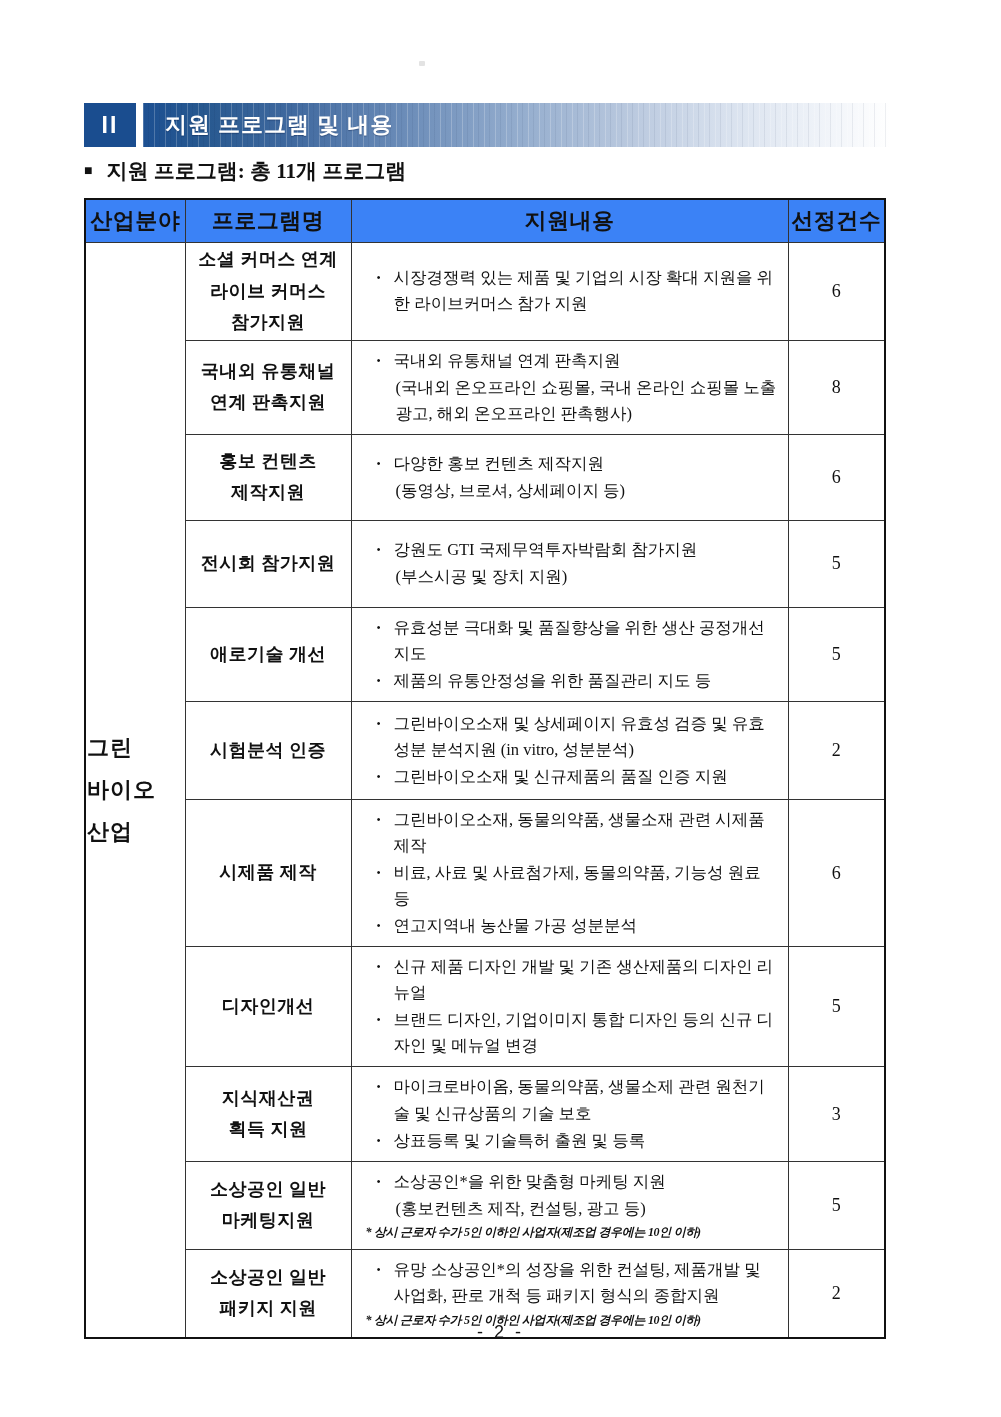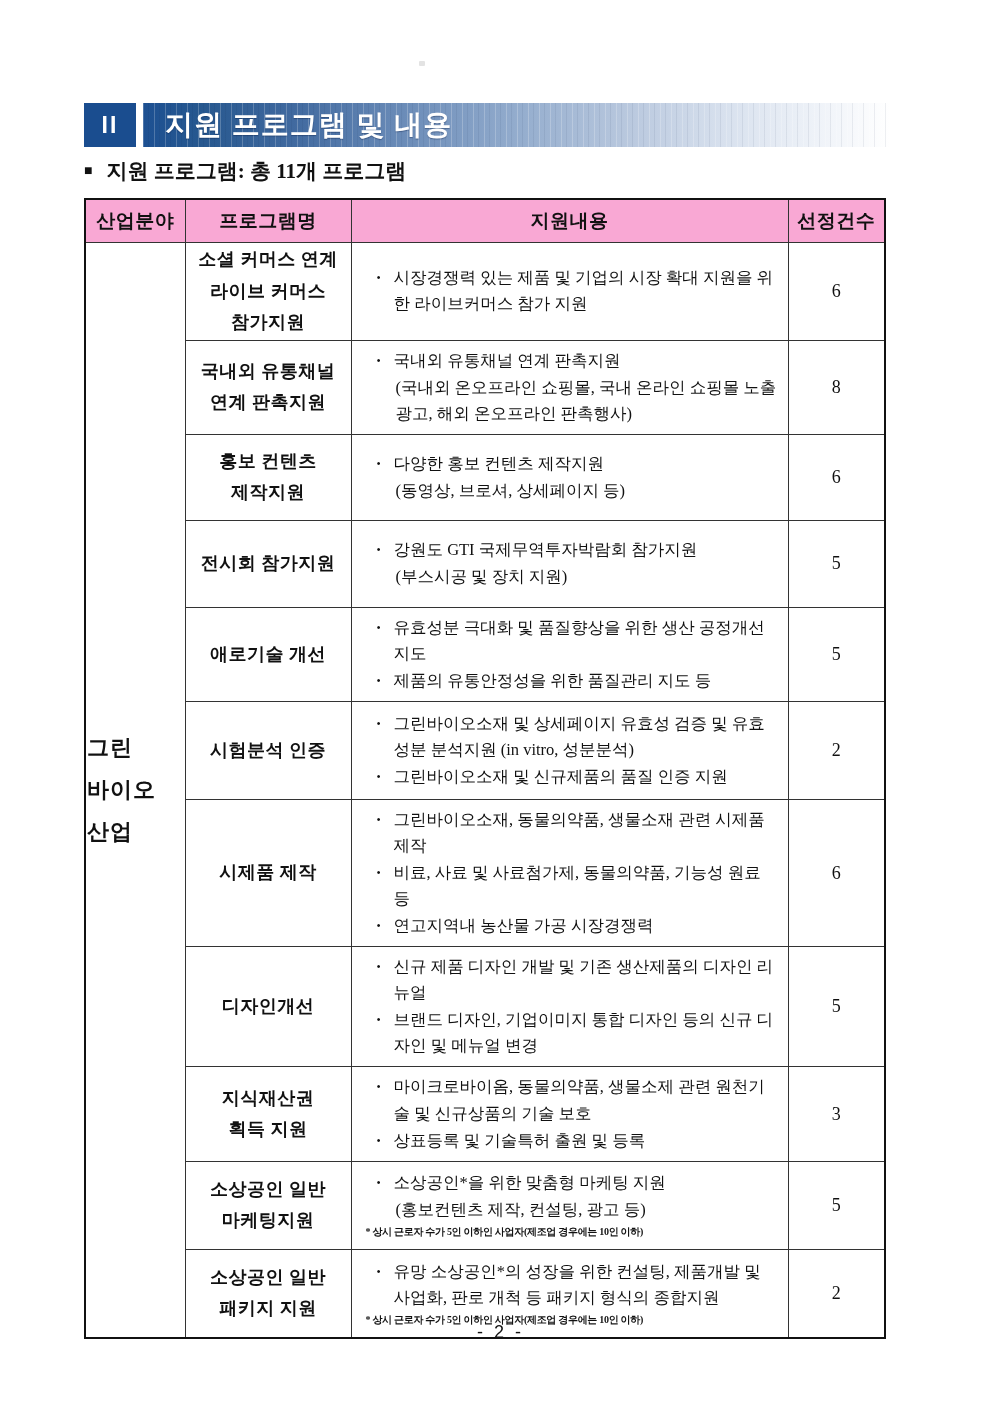--- a/index.html
+++ b/index.html
@@ -33,21 +33,21 @@
   .banner-bar::after{
     content:"";position:absolute;inset:0;pointer-events:none;
     background:repeating-linear-gradient(90deg,
       rgba(255,255,255,0.22) 0 1px, rgba(255,255,255,0) 1px 5px,
       rgba(10,30,70,0.07) 5px 6px, rgba(255,255,255,0) 6px 11px);
   }
   .banner-title{
     position:relative;z-index:1;
     padding-left:22px;color:#fff;
     font-family:"Liberation Sans","DejaVu Sans",sans-serif;
-    font-size:28px;font-weight:bold;letter-spacing:1px;
+    font-size:22px;font-weight:bold;letter-spacing:1px;
     text-shadow:0 1px 1px rgba(0,20,60,.35);
   }
   
   .subtitle{
     position:absolute;left:84px;top:157px;
     font-size:21px;font-weight:600;letter-spacing:0px;
     display:flex;align-items:center;
   }
   .sq{font-size:14px;margin-right:14px;line-height:1;}
   
@@ -55,40 +55,40 @@
     position:absolute;left:84px;top:198px;width:800px;
     border-collapse:collapse;table-layout:fixed;
     font-size:16.5px;
   }
   .support-table th,.support-table td{
     border:1px solid #333;
     vertical-align:middle;
   }
   .support-table{border:2px solid #111;}
   .support-table thead th{
-    background:#f9a8d4;height:40px;
-    font-size:19px;font-weight:bold;text-align:center;
+    background:#3b82f6;height:40px;
+    font-size:22px;font-weight:bold;text-align:center;
     letter-spacing:0.5px;
   }
   .industry-cell{
     font-size:22px;font-weight:bold;
     white-space:pre-line;line-height:1.9;letter-spacing:1px;
   }
   .program-cell{
     text-align:center;font-size:18px;font-weight:bold;
     white-space:pre-line;line-height:1.75;letter-spacing:0.5px;
   }
   .content-cell{padding:6px 8px 6px 12px;line-height:1.58;}
   .count-cell{text-align:center;font-size:18px;}
   .item{margin:1px 0;}
   .item.bullet{display:flex;}
   .blt{flex:0 0 30px;text-align:center;font-size:12px;line-height:26px;}
   .item.bullet .txt{flex:1;}
   .item.sub{padding-left:32px;}
-  .item.note{padding-left:2px;font-weight:bold;font-size:10px;letter-spacing:-0.3px;}
+  .item.note{padding-left:2px;font-weight:bold;font-size:12px;letter-spacing:-0.3px;font-style:italic;}
   
   tbody tr:nth-child(1){height:94px;}
   tbody tr:nth-child(2){height:93px;}
   tbody tr:nth-child(3){height:86px;}
   tbody tr:nth-child(4){height:87px;}
   tbody tr:nth-child(5){height:87px;}
   tbody tr:nth-child(6){height:98px;}
   tbody tr:nth-child(7){height:80px;}
   tbody tr:nth-child(8){height:95px;}
   tbody tr:nth-child(9){height:87px;}
@@ -222,21 +222,21 @@
             <div class="item bullet">
               <span class="blt">•</span>
               <span class="txt">그린바이오소재, 동물의약품, 생물소재 관련 시제품 제작</span>
             </div>
             <div class="item bullet">
               <span class="blt">•</span>
               <span class="txt">비료, 사료 및 사료첨가제, 동물의약품, 기능성 원료 등</span>
             </div>
             <div class="item bullet">
               <span class="blt">•</span>
-              <span class="txt">연고지역내 농산물 가공 시장경쟁력</span>
+              <span class="txt">연고지역내 농산물 가공 성분분석</span>
             </div>
           </td>
           <td class="count-cell">6</td>
         </tr>
         <tr>
           <td class="program-cell">디자인개선</td>
           <td class="content-cell">
             <div class="item bullet">
               <span class="blt">•</span>
               <span class="txt">신규 제품 디자인 개발 및 기존 생산제품의 디자인 리뉴얼</span>

